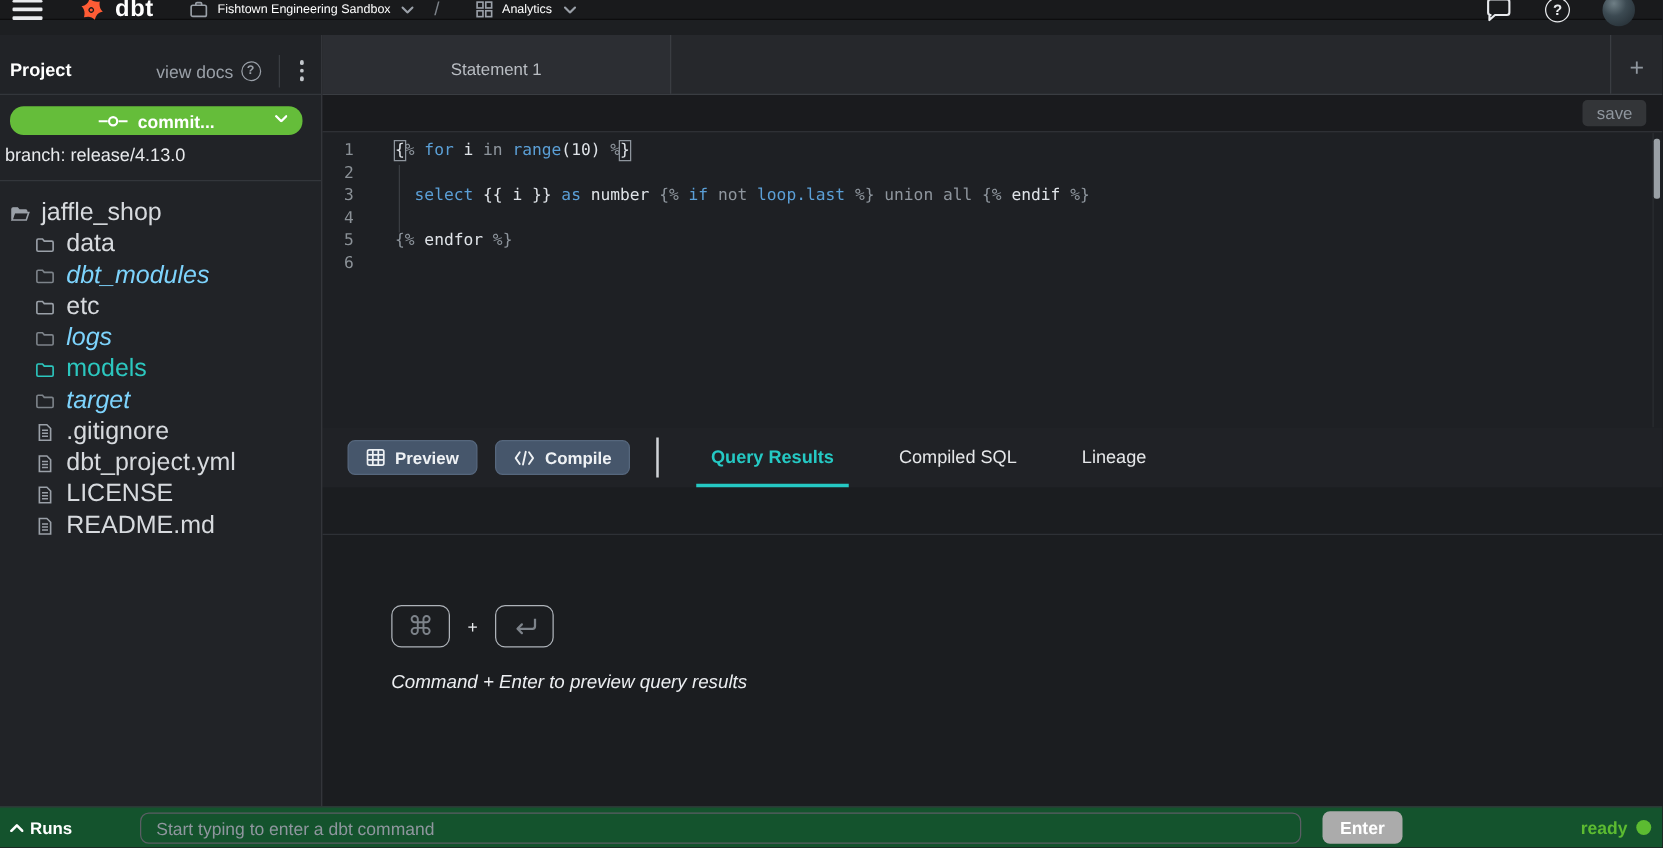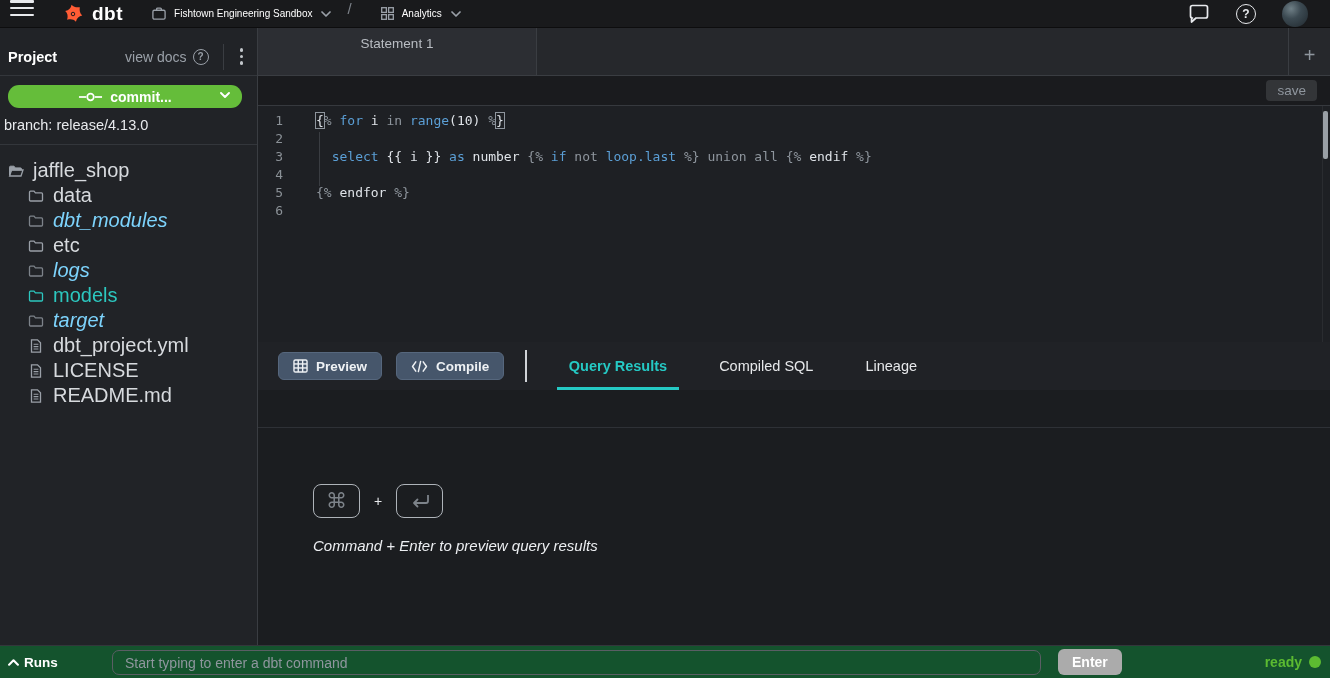--- a/index.html
+++ b/index.html
@@ -8,22 +8,22 @@
     font-family: "Liberation Sans", sans-serif;
     background: #1d1f22;
     color: #e8eaed;
     position: relative;
     font-size: 14px;
   }
   svg { display: block; }
 
   
   .topbar {
-    position: absolute; left: 0; top: 0; width: 1330px; height: 28px;
-    background: #191a1c; display: flex; 
+    position: absolute; left: 0; top: 0; width: 1330px; height: 16px;
+    background: #191a1c; display: flex; align-items: center;
     border-bottom: 1px solid #0d0d0e;
   }
   .hamburger { width: 24px; height: 16px; margin-left: 10px; display: flex; flex-direction: column; justify-content: space-between; cursor: pointer; }
   .hamburger span { display: block; height: 2.5px; background: #e8eaed; border-radius: 1px; }
   .dbt-logo { display: flex; align-items: center; margin-left: 24px; gap: 4px; }
   .dbt-logo-text { font-weight: bold; font-size: 19px; color: #fff; letter-spacing: 0.5px; }
   .tb-item { display: flex; align-items: center; gap: 7px; margin-left: 28px; cursor: pointer; }
   .tb-item .tb-label { color: #fff; font-weight: 400; font-size: 10px; }
   .tb-sep { color: #7d838a; margin-left: 16px; font-size: 15px; }
   .tb-item + .tb-sep { margin-left: 16px; }
@@ -82,21 +82,21 @@
   .t-icon { width: 16px; height: 16px; color: #9aa0a8; flex: 0 0 16px; }
 
   
   .main { position: absolute; left: 258px; top: 28px; width: 1072px; height: 617px; }
   .tabstrip {
     height: 48px; background: #26282c; display: flex; align-items: stretch;
     border-bottom: 1px solid #3a3d42;
   }
   .tab {
     width: 279px; background: #2c2e33; border-right: 1px solid #3a3d42;
-    display: flex; align-items: flex-start; justify-content: center;
+    display: flex; align-items: center; justify-content: center;
     color: #b9bdc3; font-size: 13.5px; padding-top: 8px; cursor: pointer;
   }
   .tabstrip-fill { flex: 1; }
   .newtab {
     width: 42px; border-left: 1px solid #3a3d42; display: flex; align-items: center; justify-content: center;
     color: #8f969e; font-size: 20px; padding-top: 8px; cursor: pointer;
   }
   .toolbar-row {
     height: 30px; background: #1a1b1e; display: flex; align-items: center; justify-content: flex-end;
     padding-right: 13px; border-bottom: 1px solid #36393e;
@@ -329,20 +329,26 @@
     <div class="tree-row ind1 italic">
       <svg class="t-icon">
           <use href="#i-folder"></use>
         </svg>
       <span>target</span>
     </div>
     <div class="tree-row ind1">
       <svg class="t-icon">
           <use href="#i-file"></use>
         </svg>
+      <span>.gitignore</span>
+    </div>
+    <div class="tree-row ind1">
+      <svg class="t-icon">
+          <use href="#i-file"></use>
+        </svg>
       <span>dbt_project.yml</span>
     </div>
     <div class="tree-row ind1">
       <svg class="t-icon">
           <use href="#i-file"></use>
         </svg>
       <span>LICENSE</span>
     </div>
     <div class="tree-row ind1">
       <svg class="t-icon">

